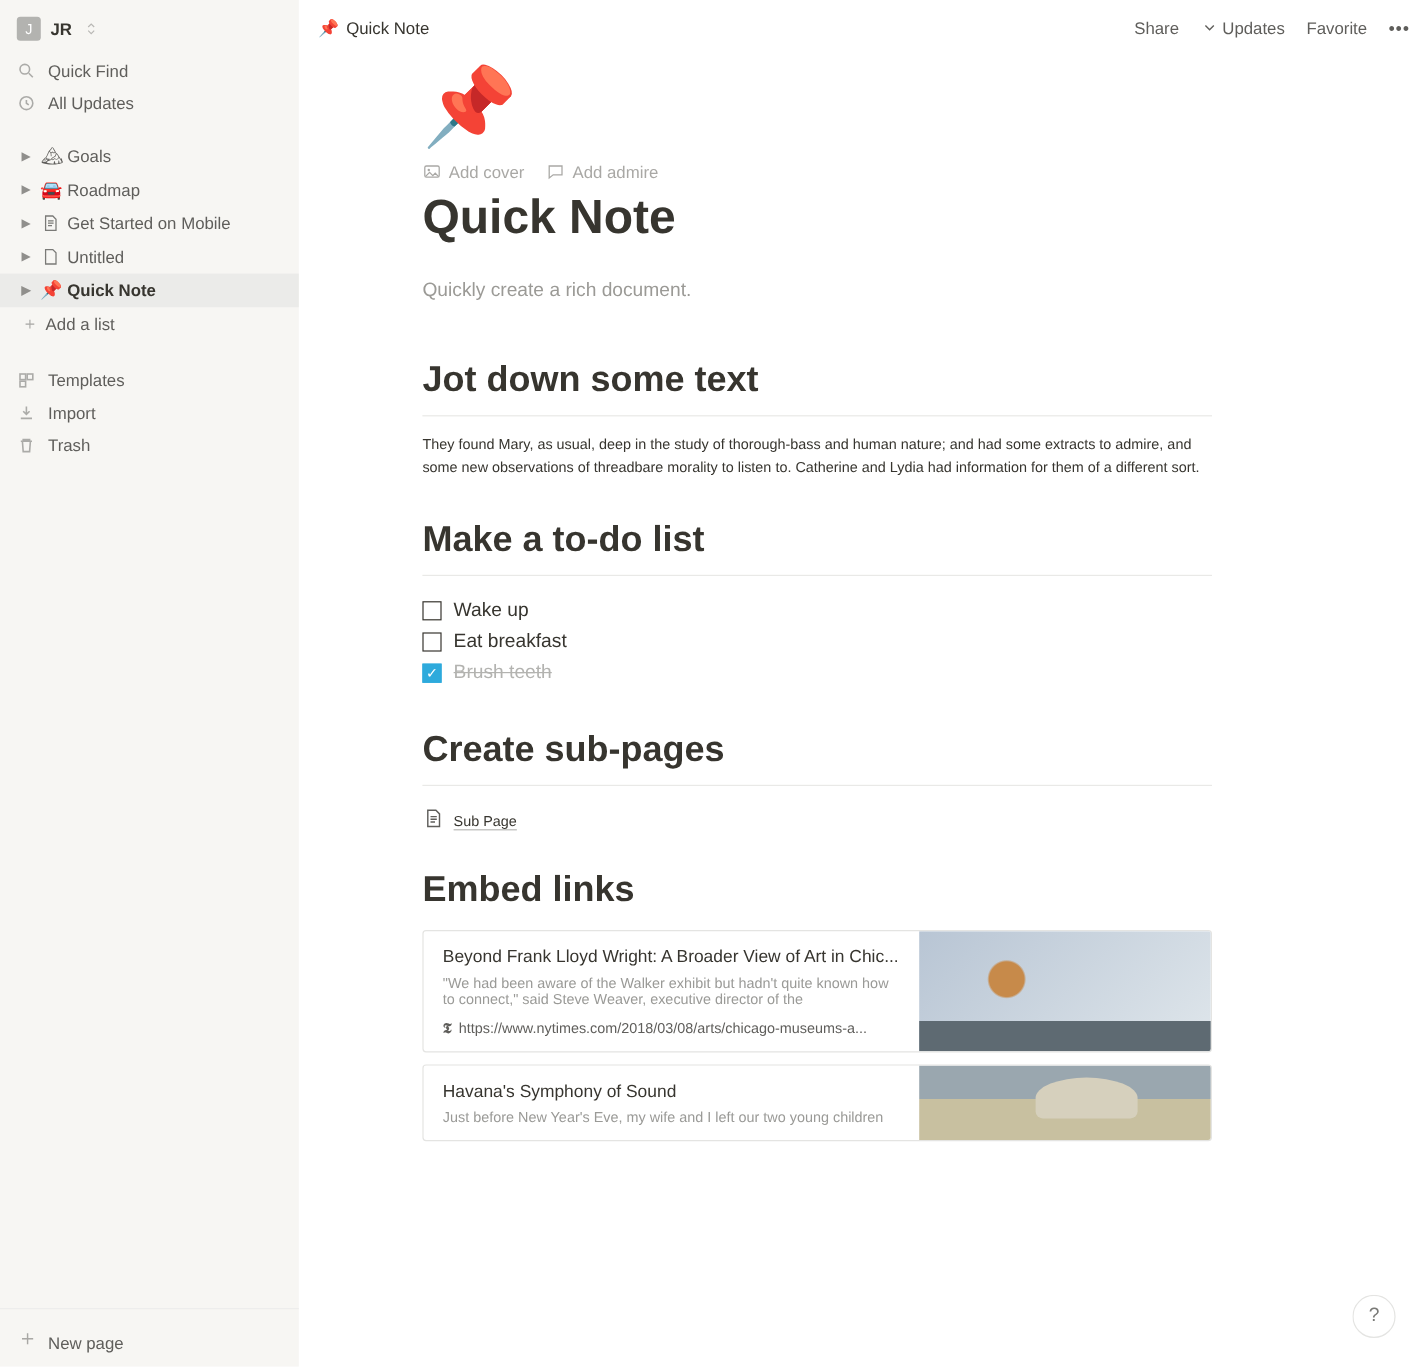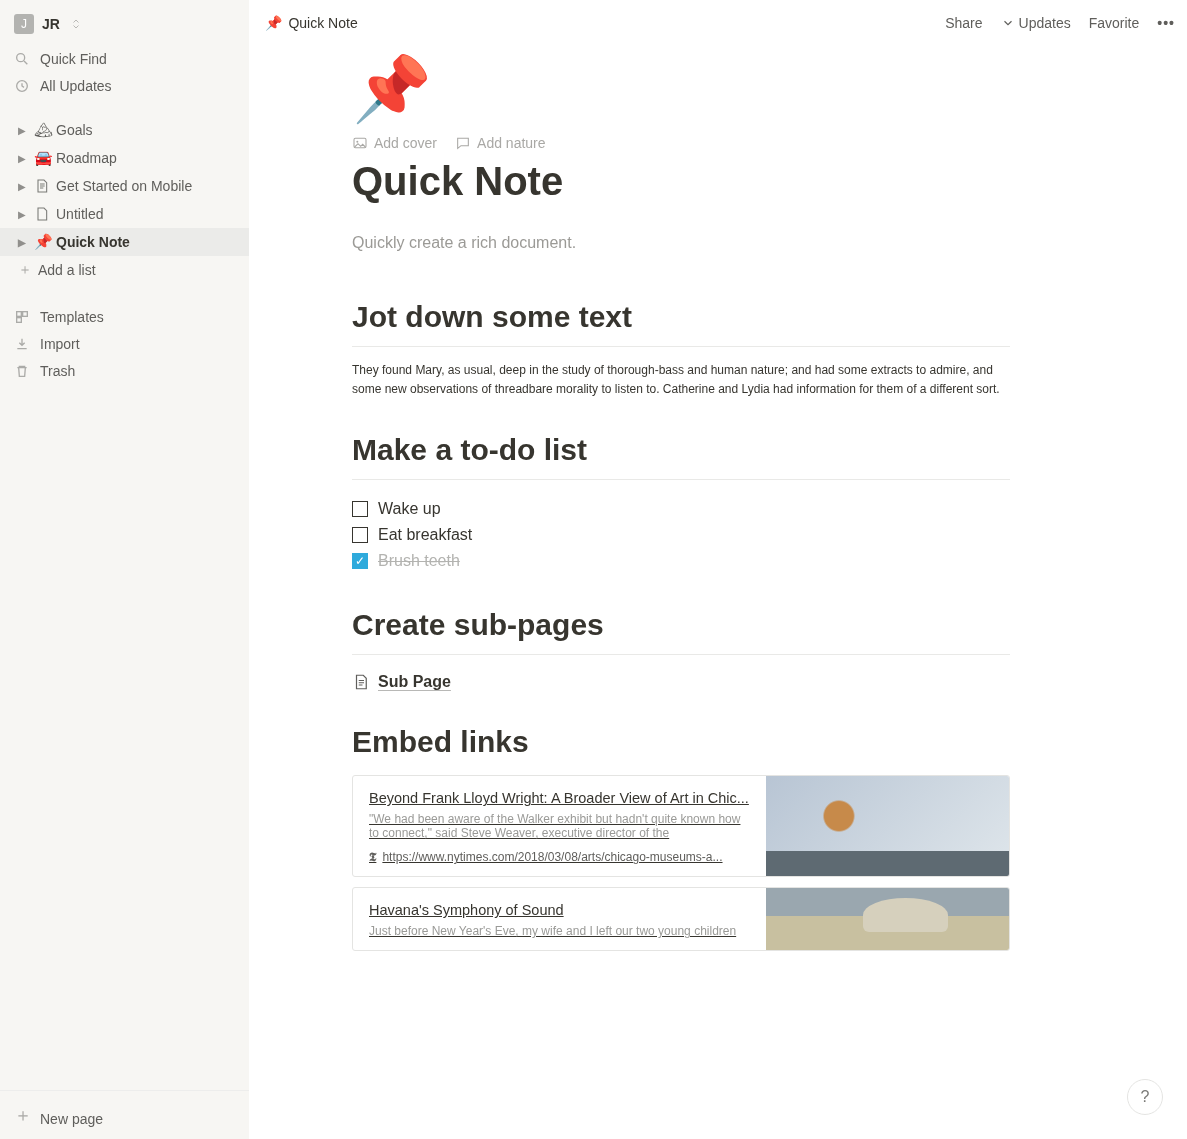--- a/index.html
+++ b/index.html
@@ -38,25 +38,25 @@
   h2.sect { font-size: 30px; font-weight: 600; color: #37352f; padding: 18px 0 6px 0; }
   .hr { height: 1px; background: #e9e9e7; margin: 6px 0 14px 0; }
   .body-text { font-size: 12px; line-height: 1.6; color: #37352f; }
 
   .todo-list { padding-top: 2px; }
   .todo { display: flex; align-items: center; gap: 10px; font-size: 16px; padding: 4px 0; }
   .cb { width: 16px; height: 16px; border: 1.5px solid #37352f; display: inline-flex; align-items: center; justify-content: center; }
   .cb.checked { background: #2eaadc; border-color: #2eaadc; color: #fff; font-size: 12px; }
   .todo.done span.lbl { color: #b3b3b0; text-decoration: line-through; }
 
-  .subpage { display: flex; align-items: flex-start; gap: 8px; font-size: 16px; font-weight: 700; padding-top: 4px; }
+  .subpage { display: flex; align-items: flex-end; gap: 8px; font-size: 12px; font-weight: 400; padding-top: 4px; }
   .subpage .name { text-decoration: underline; text-decoration-color: #b8b8b6; text-underline-offset: 3px; }
 
   .bookmark { border: 1px solid #e4e4e2; border-radius: 3px; display: flex; margin-top: 10px; overflow: hidden; cursor: pointer; }
-  .bm-text { flex: 1; padding: 14px 16px 12px 16px; min-width: 0; text-decoration: underline; }
+  .bm-text { flex: 1; padding: 14px 16px 12px 16px; min-width: 0; }
   .bm-title { font-size: 14.5px; color: #37352f; white-space: nowrap; overflow: hidden; text-overflow: ellipsis; }
   .bm-desc { font-size: 12px; color: #9a9a97; padding-top: 6px; display: -webkit-box; -webkit-line-clamp: 2; -webkit-box-orient: vertical; overflow: hidden; }
   .bm-url { font-size: 12px; color: #5f5e5b; padding-top: 10px; display: flex; align-items: center; gap: 6px; white-space: nowrap; overflow: hidden; text-overflow: ellipsis; }
   .bm-url span.u { overflow: hidden; text-overflow: ellipsis; }
   .bm-img { width: 243px; }
   .bm-img.a { background: linear-gradient(135deg,#b8c5d4 0%, #dfe6eb 100%); position: relative; }
   .bm-img.a::after { content: ""; position: absolute; inset: 0; background:
       linear-gradient(to top, #5e6a72 25%, transparent 25%),
       radial-gradient(circle at 30% 40%, #c78a4a 8%, transparent 9%); }
   .bm-img.b { background: linear-gradient(#9aa7af 45%, #c8c0a0 45%); position: relative; }
@@ -196,21 +196,21 @@
                 <rect x="3" y="5" width="18" height="14" rx="2" stroke="#a9a8a5" stroke-width="1.6" fill="none"></rect>
                 <circle cx="8" cy="10" r="1.5" fill="#a9a8a5"></circle>
                 <path d="M4 18l5-5 4 4 3-3 4 4" stroke="#a9a8a5" stroke-width="1.6" fill="none"></path>
               </svg>
             <span>Add cover</span>
           </span>
           <span>
             <svg width="16" height="16" viewBox="0 0 24 24">
                 <path d="M4 5h16v11H9l-5 4z" stroke="#a9a8a5" stroke-width="1.6" fill="none"></path>
               </svg>
-            <span>Add nature</span>
+            <span>Add admire</span>
           </span>
         </div>
         <h1 class="page-title">Quick Note</h1>
         <div class="subtitle">Quickly create a rich document.</div>
 
         <h2 class="sect">Jot down some text</h2>
         <div class="hr"></div>
         <p class="body-text">They found Mary, as usual, deep in the study of thorough-bass and human nature; and had some extracts to admire, and some new observations of threadbare morality to listen to. Catherine and Lydia had information for them of a different sort.</p>
 
         <h2 class="sect" style="padding-top:34px">Make a to-do list</h2>

